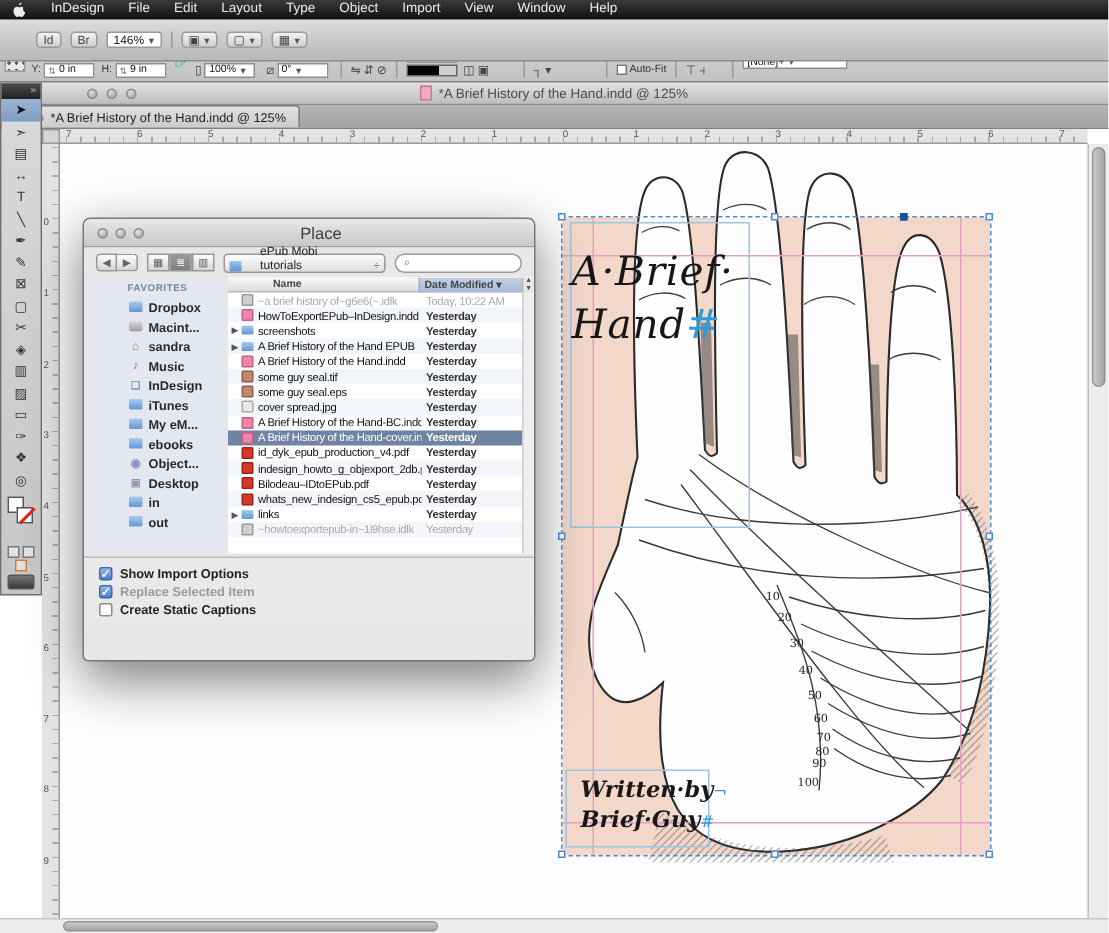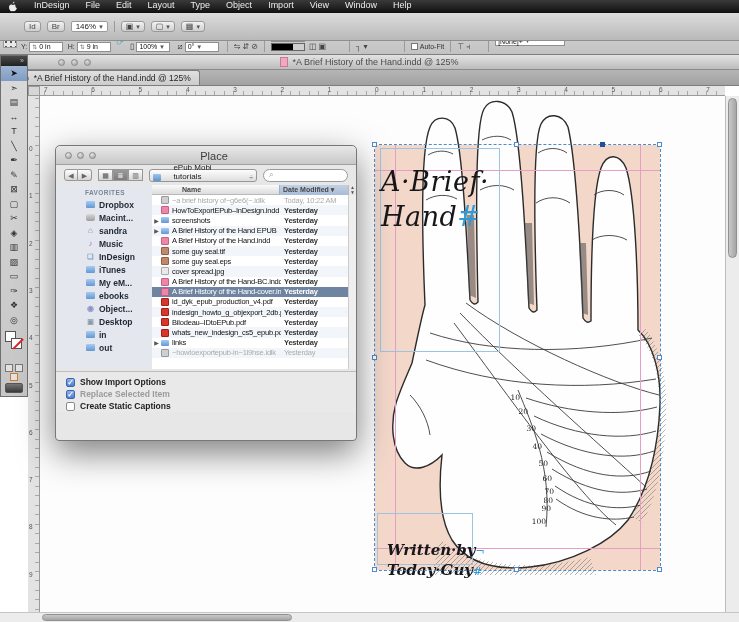--- a/index.html
+++ b/index.html
@@ -97,21 +97,21 @@
   .handle.filled{background:#1c4f9e;border-color:#1c4f9e;}
   .guide-v{position:absolute;top:49px;height:425px;width:1px;background:var(--guide-pink,#e79ec4);}
   .guide-h{position:absolute;left:335px;width:285px;height:1px;background:var(--guide-pink,#e79ec4);}
   .tframe{position:absolute;border:1px solid #9cc3e0;}
   #handart{position:absolute;left:330px;top:-1px;}
   #titletext{position:absolute;left:341px;top:68px;width:150px;
     font-family:"DejaVu Serif",serif;font-style:italic;font-size:27px;line-height:35px;
     color:#17171a;letter-spacing:.5px;}
   #titletext .marker{color:#2e9bd6;font-style:normal;}
   #byline{position:absolute;left:347px;top:421px;font-family:"DejaVu Serif",serif;
-    font-style:italic;font-weight:bold;font-size:15px;line-height:18px;color:#17171a;margin-top:24px;}
+    font-style:italic;font-weight:bold;font-size:15px;line-height:18px;color:#17171a;}
   #byline .marker{color:#2e9bd6;font-weight:normal;font-size:11px;}
 
   
   #tools{position:absolute;left:0;top:55px;width:28px;z-index:40;
     background:linear-gradient(#dadada,#c6c6c6);border:1px solid #6f6f6f;}
   #tools .phead{height:10px;background:linear-gradient(#4a4a4a,#222);color:#bbb;
     font-size:7px;text-align:right;padding:0 3px;line-height:10px;}
   .tool{width:26px;height:14.5px;display:flex;align-items:center;justify-content:center;
     font-size:9px;color:#333;}
   .tool.active{background:linear-gradient(#9fb6d4,#7e9cc2);color:#111;}
@@ -523,21 +523,21 @@
 
   <div class="tframe" style="left:340px;top:52px;width:120px;height:204px"></div>
   <div class="tframe" style="left:337px;top:417px;width:96px;height:52px"></div>
 
   <div id="titletext">
     <div>A·Brief·</div>
     <div><span>Hand</span><span class="marker">#</span></div>
   </div>
   <div id="byline">
     <div><span>Written·by</span><span class="marker">¬</span></div>
-    <div><span>Today·Guy</span><span class="marker">#</span></div>
+    <div><span>Brief·Guy</span><span class="marker">#</span></div>
   </div>
 
   <div id="pageSel"></div>
   <div class="handle" style="left:332px;top:46px"></div>
   <div class="handle" style="left:474px;top:46px"></div>
   <div class="handle" style="left:617px;top:46px"></div>
   <div class="handle filled" style="left:560px;top:46px"></div>
   <div class="handle" style="left:332px;top:259px"></div>
   <div class="handle" style="left:617px;top:259px"></div>
   <div class="handle" style="left:332px;top:471px"></div>

